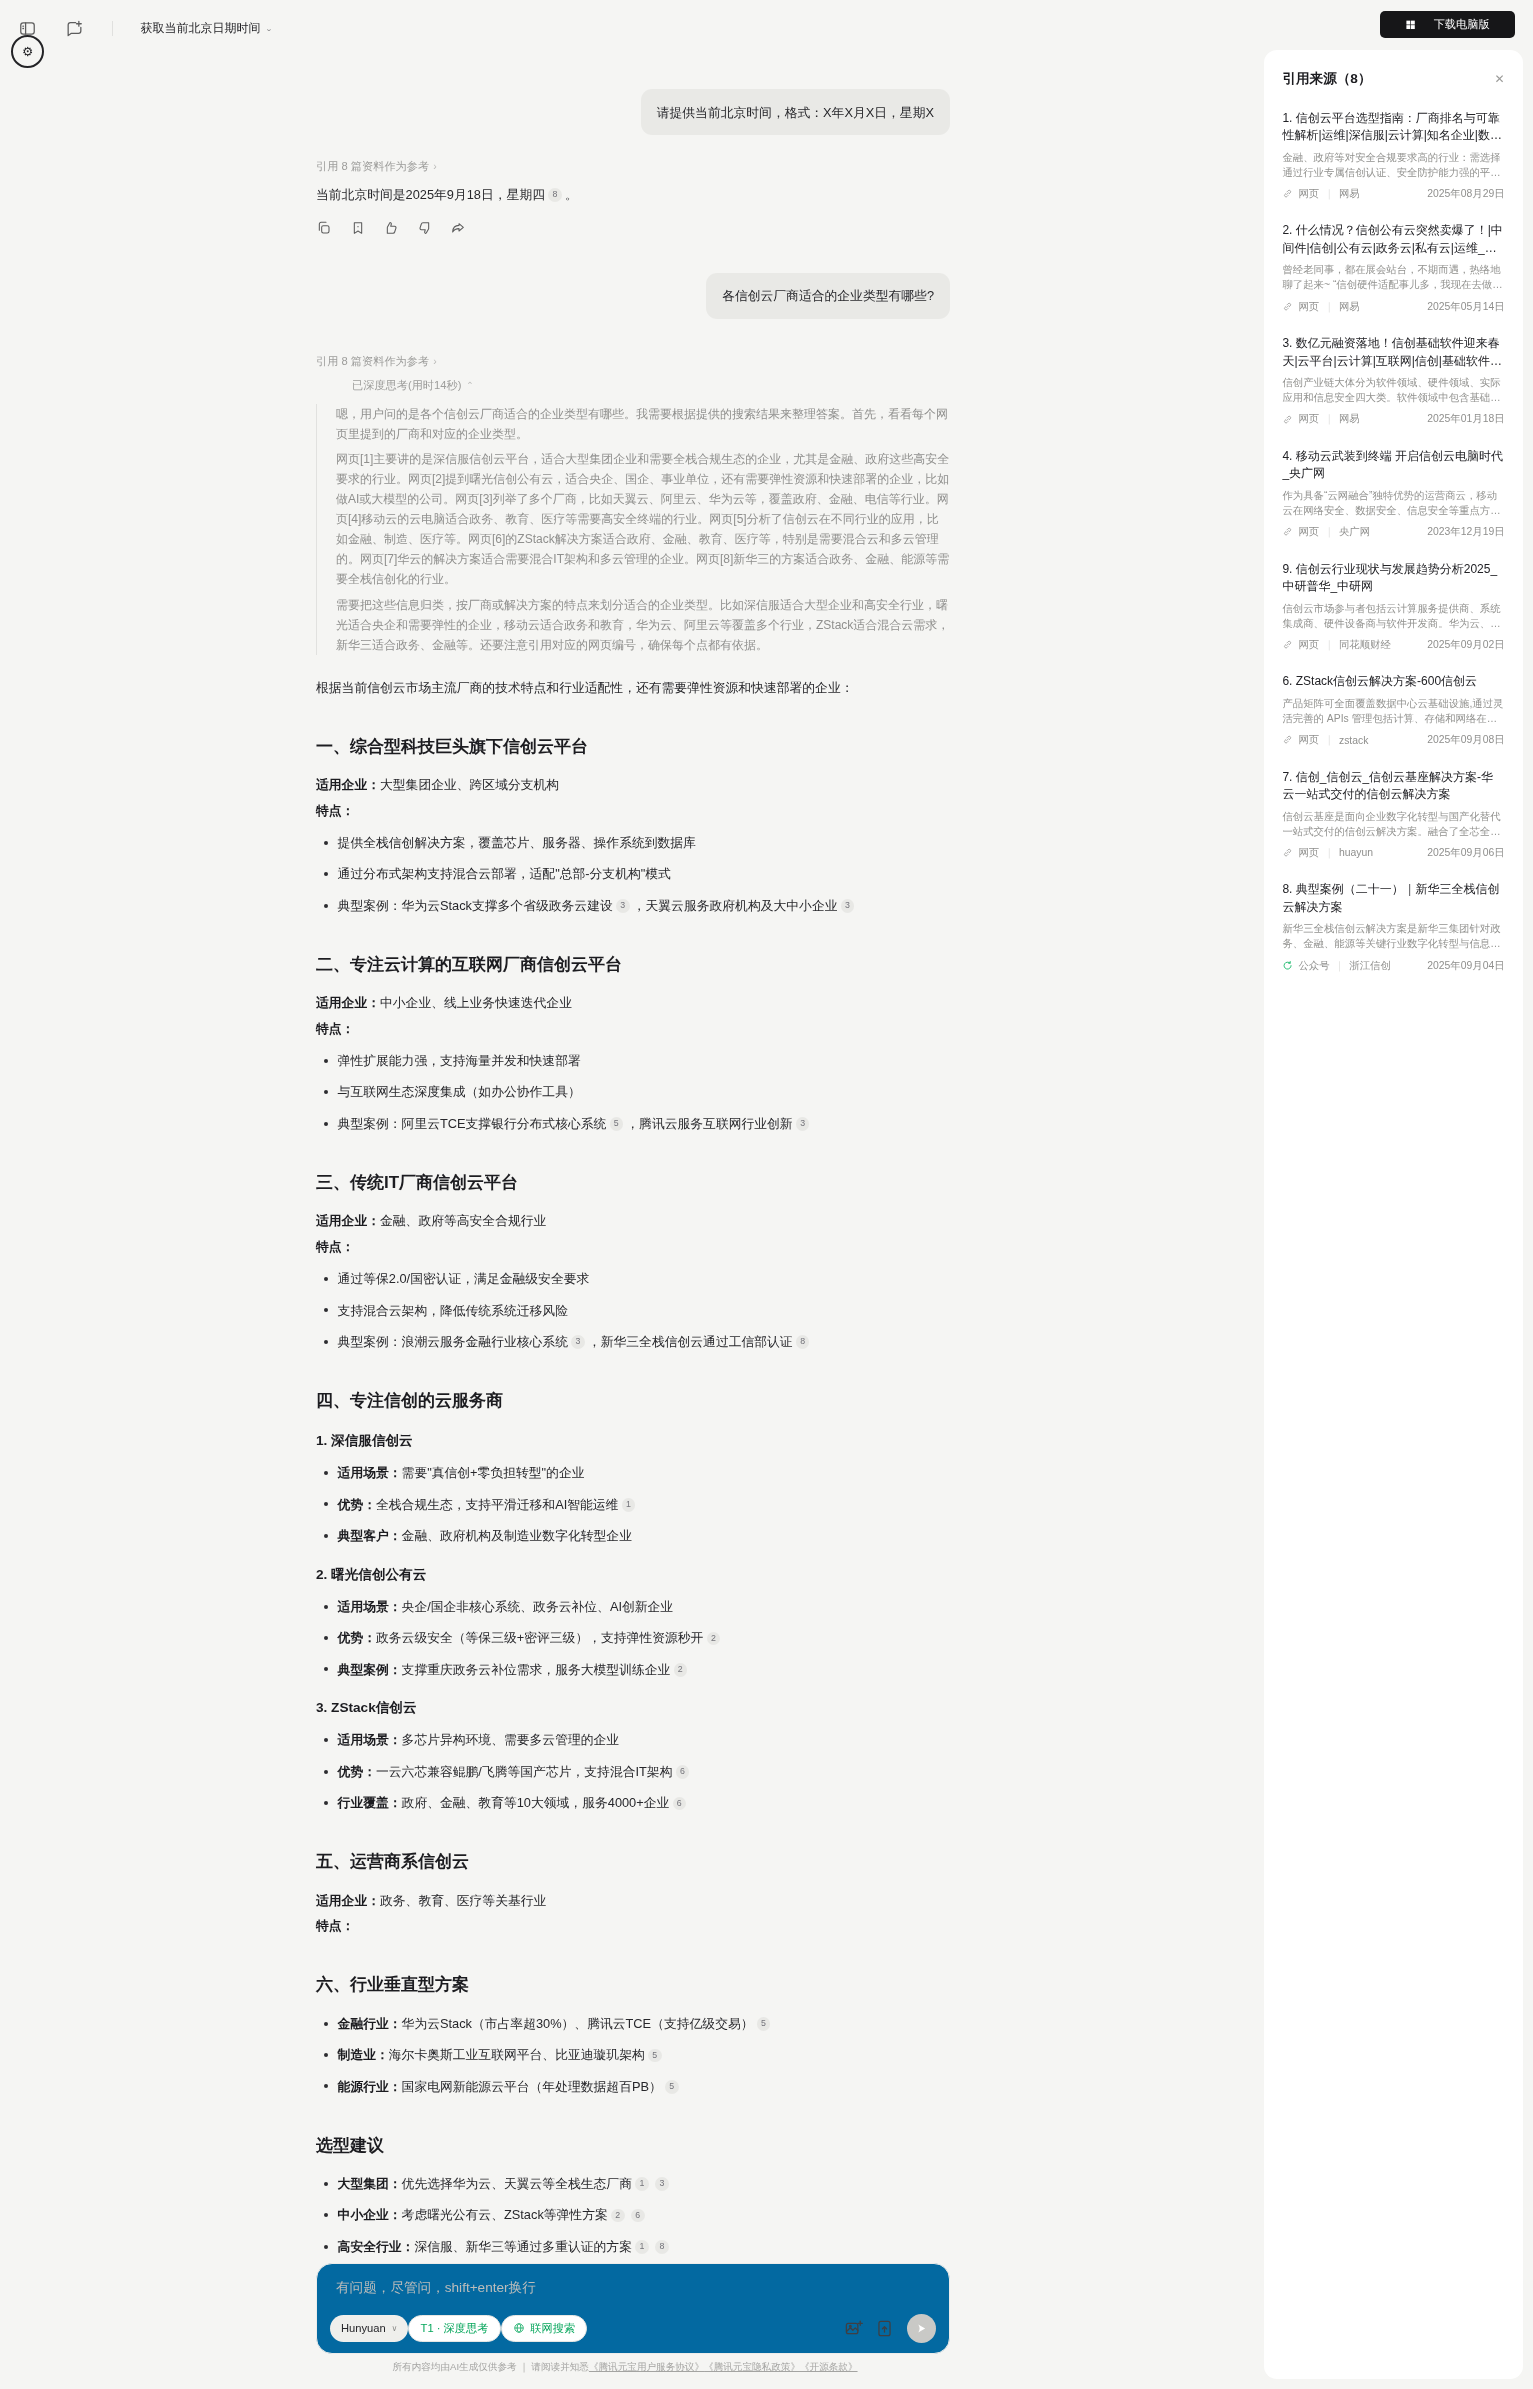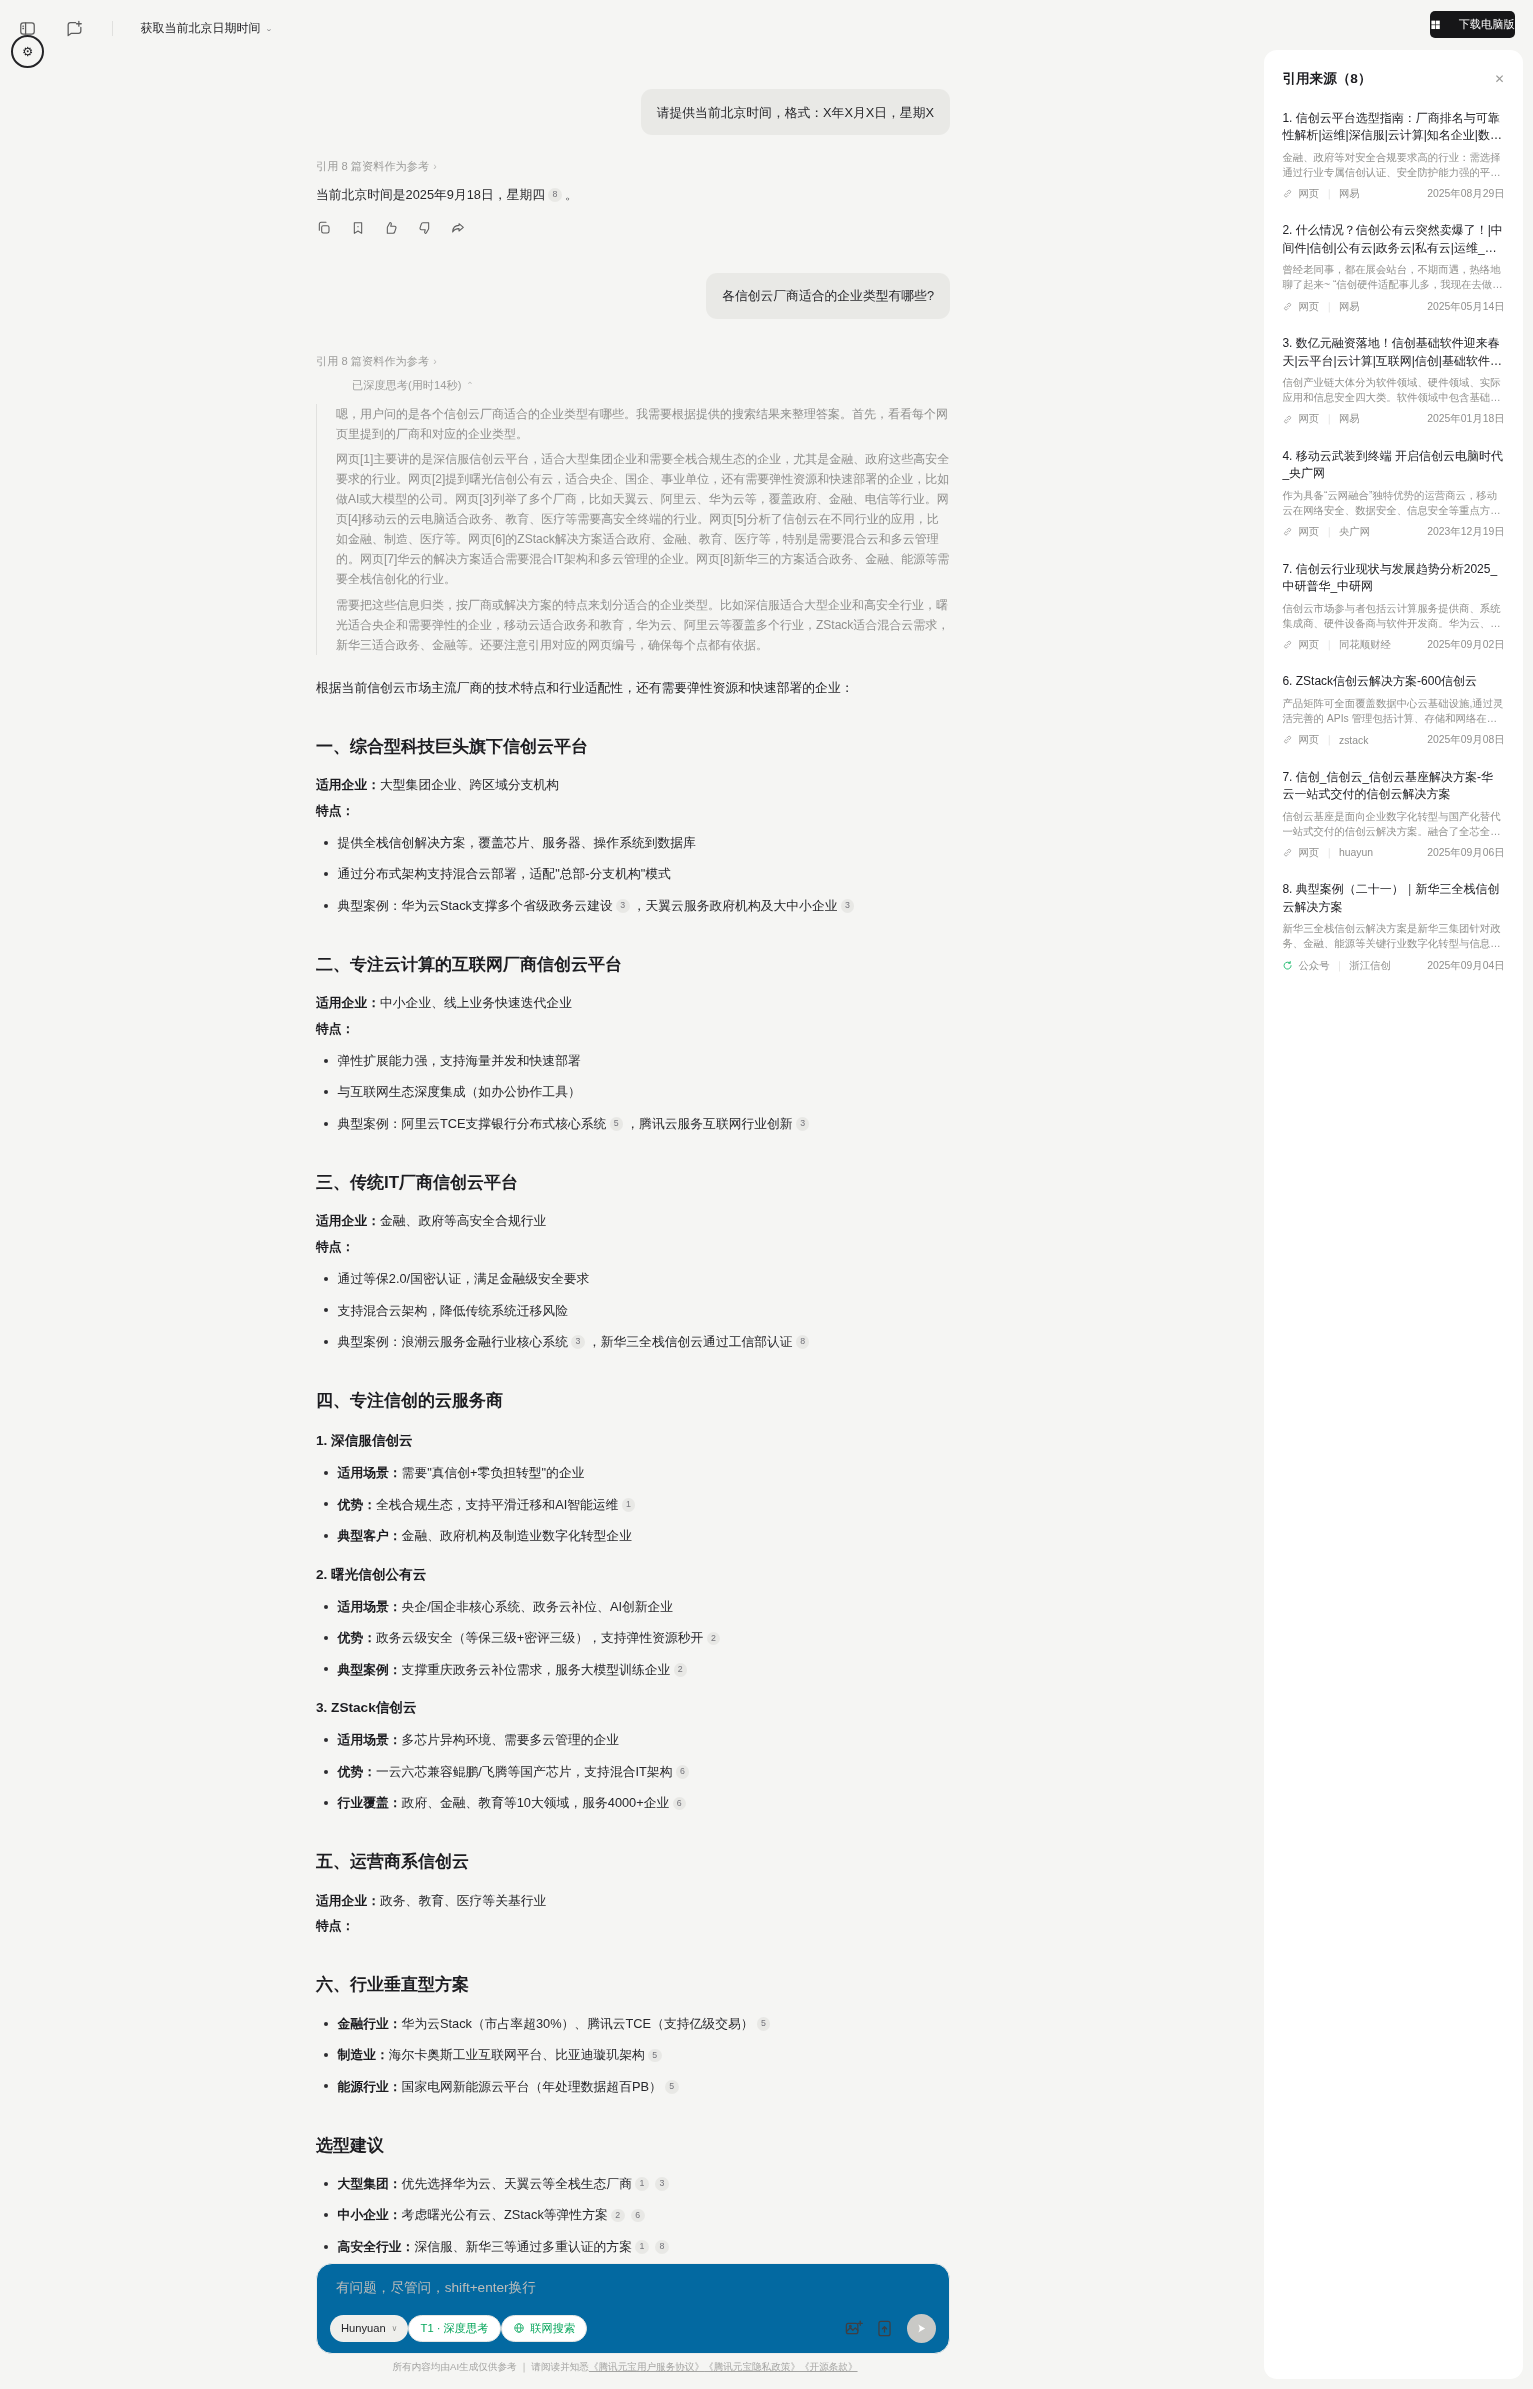--- a/index.html
+++ b/index.html
@@ -14,21 +14,21 @@
   
   .app-header{position:absolute;left:17.6px;top:19px;display:flex;align-items:center;gap:28px;z-index:5;}
   .hd-icon{width:19px;height:19px;cursor:pointer;}
   .hd-divider{width:0.8px;height:14.4px;background:#e0e0de;}
   .hd-title{font-size:12px;color:#1f1f23;display:flex;align-items:center;gap:4.8px;cursor:pointer;}
   .hd-title .chev{font-size:8.8px;color:#77777a;transform:scaleY(.8);}
   .gear-btn{position:absolute;left:11.2px;top:35px;width:29px;height:29px;border-radius:50%;
     border:2px solid #232326;background:#f5f5f3;display:flex;align-items:center;justify-content:center;
     font-size:12.8px;color:#232326;z-index:6;cursor:pointer;}
   .download-btn{position:absolute;right:18.4px;top:11.2px;height:27px;background:#161618;color:#fff;
-    border-radius:5px;display:flex;align-items:center;gap:17px;padding:0 0;font-size:11.2px;cursor:pointer;z-index:5;}
+    border-radius:5px;display:flex;align-items:center;gap:17px;padding:0 25px;font-size:11.2px;cursor:pointer;z-index:5;}
 
   
   .chat-col{position:absolute;left:316px;top:0;width:634px;}
   .bubble-row{display:flex;justify-content:flex-end;}
   .bubble{background:#e9e9e6;border-radius:11.2px;padding:13.6px 16px;font-size:12.8px;color:#27272b;line-height:19px;max-width:511px;}
   .bubble1{margin-top:89px;}
   .bubble2{margin-top:37px;}
   .meta-line{display:flex;align-items:center;gap:4px;color:#9d9d9b;font-size:11.2px;cursor:pointer;}
   .meta-line .chev{color:#b9b9b7;font-size:10.4px;}
   .m1{margin-top:24px;}
@@ -322,21 +322,21 @@
             <path d="M8.5 11.5 6.6 13.4a3.2 3.2 0 1 0 4.5 4.5l1.9-1.9"></path>
             <path d="M15.5 12.5l1.9-1.9a3.2 3.2 0 1 0-4.5-4.5L11 8"></path>
           </svg>
           <span>网页</span>
           <span class="sep">｜</span>
           <span>央广网</span>
           <span class="date">2023年12月19日</span>
         </div>
       </div>
       <div class="ref-item">
-        <div class="ref-title">7. 信创云行业现状与发展趋势分析2025_中研普华_中研网</div>
+        <div class="ref-title">9. 信创云行业现状与发展趋势分析2025_中研普华_中研网</div>
         <div class="ref-snippet">信创云市场参与者包括云计算服务提供商、系统集成商、硬件设备商与软件开发商。华为云、阿里云、...</div>
         <div class="ref-meta">
           <svg class="micon" viewBox="0 0 24 24" fill="none" stroke-width="1.7" stroke-linecap="round">
             <path d="M10 14l4-4"></path>
             <path d="M8.5 11.5 6.6 13.4a3.2 3.2 0 1 0 4.5 4.5l1.9-1.9"></path>
             <path d="M15.5 12.5l1.9-1.9a3.2 3.2 0 1 0-4.5-4.5L11 8"></path>
           </svg>
           <span>网页</span>
           <span class="sep">｜</span>
           <span>同花顺财经</span>

